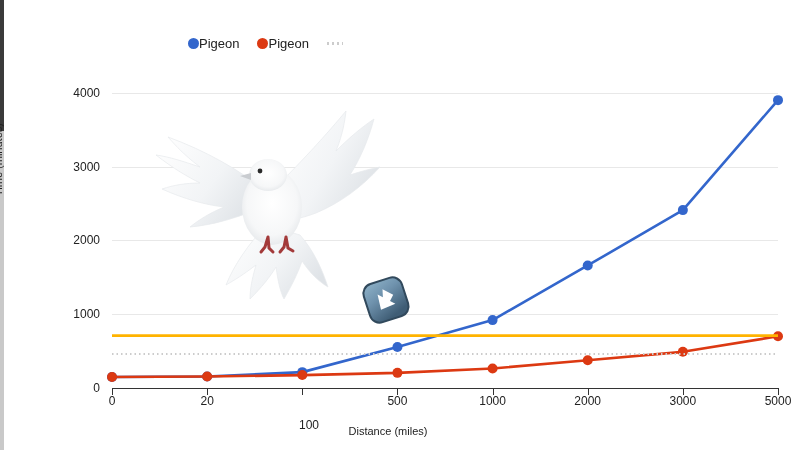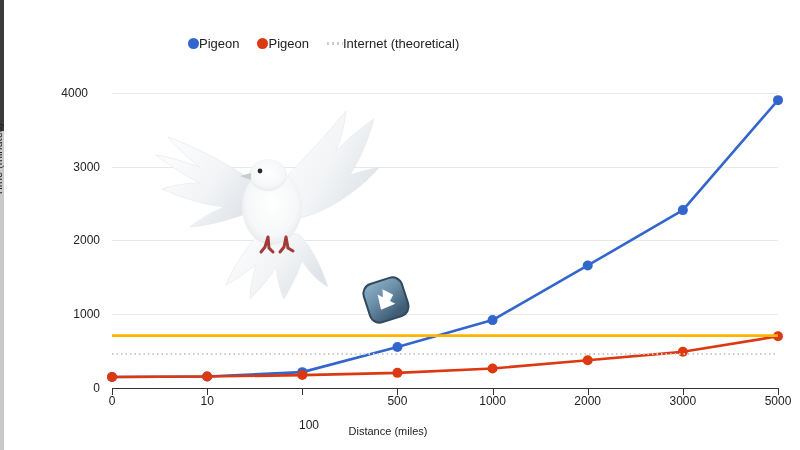--- a/index.html
+++ b/index.html
@@ -94,21 +94,20 @@
     <div class="legend-item">
       <span class="legend-marker-dot" style="background:#3366cc"></span>
       <span>Pigeon</span>
     </div>
     <div class="legend-item">
       <span class="legend-marker-dot" style="background:#dc3912"></span>
       <span>Pigeon</span>
     </div>
     <div class="legend-item">
       <span class="legend-marker-dotted"></span>
-      <span>Internet (theoretical)</span>
     </div>
   </div>
 
   <div id="ylabel">Time (minutes)</div>
   <div id="xlabel">Distance (miles)</div>
 
   <div id="plot">
       <div class="gridline" style="top: 310px;"></div>
       <div class="gridline" style="top: 236.19px;"></div>
       <div class="gridline" style="top: 162.381px;"></div>
@@ -183,25 +182,25 @@
     <g transform="rotate(-18 28 28)">
       <rect x="8" y="8" width="40" height="40" rx="10" ry="10" fill="url(#gBadge)" stroke="#31495c" stroke-width="2"></rect>
       <path d="M20 20 L32 20 L32 27 L38 27 L28 39 L18 27 L24 27 Z" fill="#ffffff" transform="rotate(45 28 28)"></path>
     </g>
   </svg>
 
 <div class="ytick-label" style="left: 40px; top: 381px;">0</div>
     <div class="ytick-label" style="left: 40px; top: 307.19px;">1000</div>
     <div class="ytick-label" style="left: 40px; top: 233.381px;">2000</div>
     <div class="ytick-label" style="left: 40px; top: 159.571px;">3000</div>
-    <div class="ytick-label" style="left: 28px; top: 85.7619px;">4000</div>
+    <div class="ytick-label" style="left: 40px; top: 85.7619px;">4000</div>
     <div class="tickmark" style="left: 112px;"></div>
     <div class="xtick-label" style="left: 82px;">0</div>
     <div class="tickmark" style="left: 207.143px;"></div>
-    <div class="xtick-label" style="left: 177.143px;">10</div>
+    <div class="xtick-label" style="left: 177.143px;">20</div>
     <div class="tickmark" style="left: 302.286px;"></div>
     <div class="xtick-label" style="left: 279px; margin-top: 24px;">100</div>
     <div class="tickmark" style="left: 397.429px;"></div>
     <div class="xtick-label" style="left: 367.429px;">500</div>
     <div class="tickmark" style="left: 492.571px;"></div>
     <div class="xtick-label" style="left: 462.571px;">1000</div>
     <div class="tickmark" style="left: 587.714px;"></div>
     <div class="xtick-label" style="left: 557.714px;">2000</div>
     <div class="tickmark" style="left: 682.857px;"></div>
     <div class="xtick-label" style="left: 652.857px;">3000</div>

